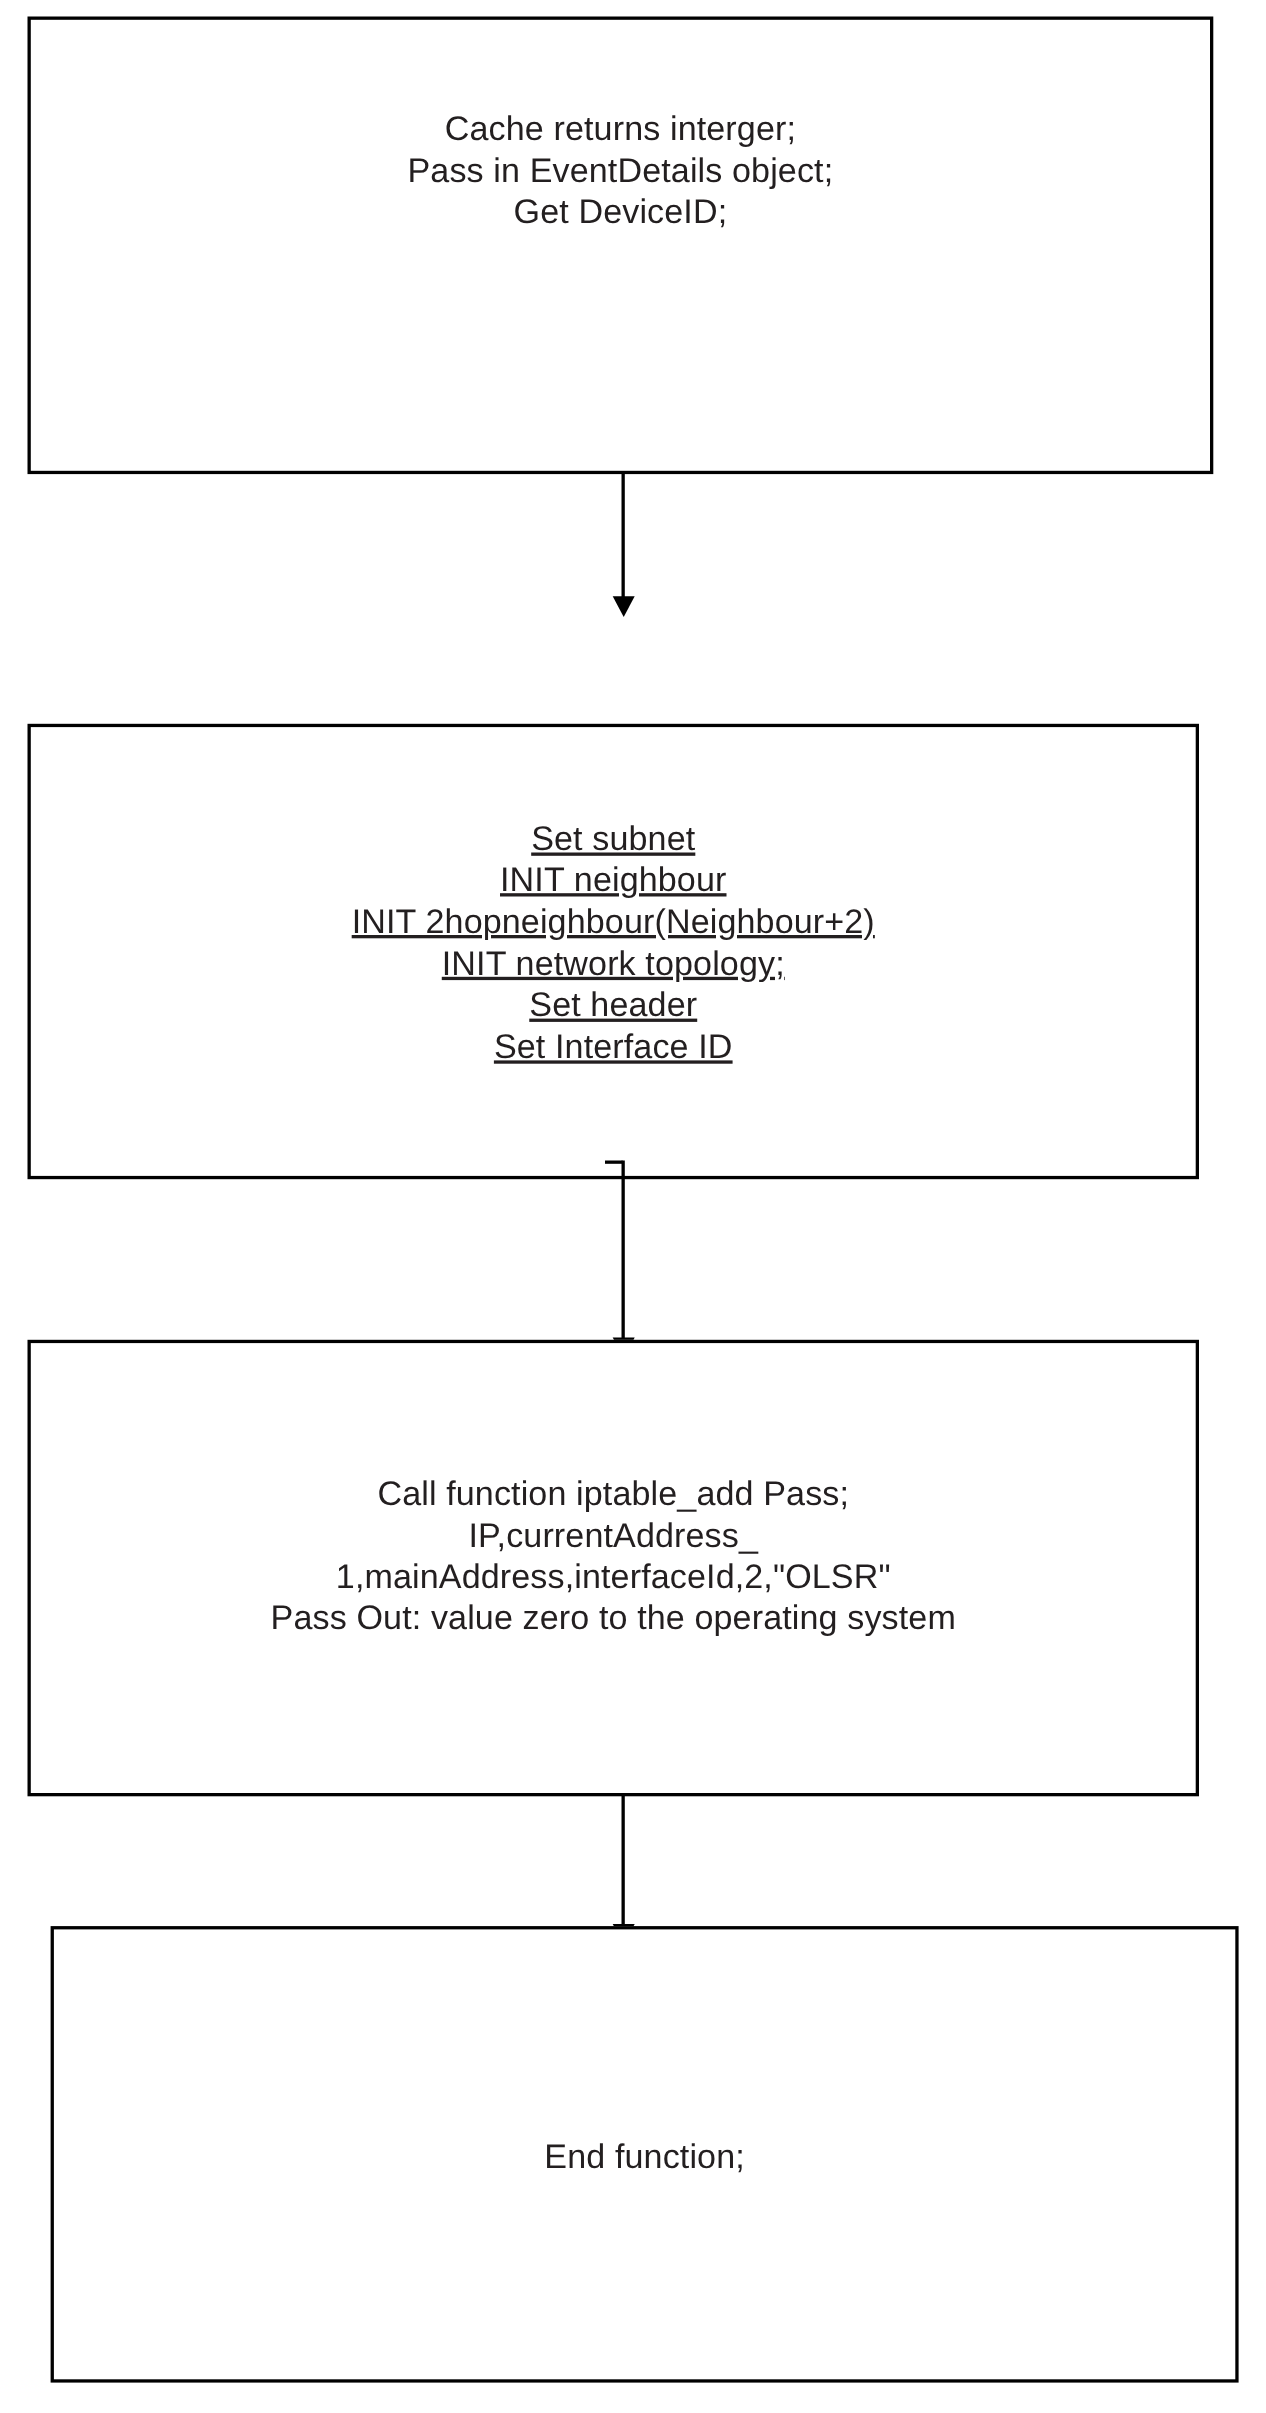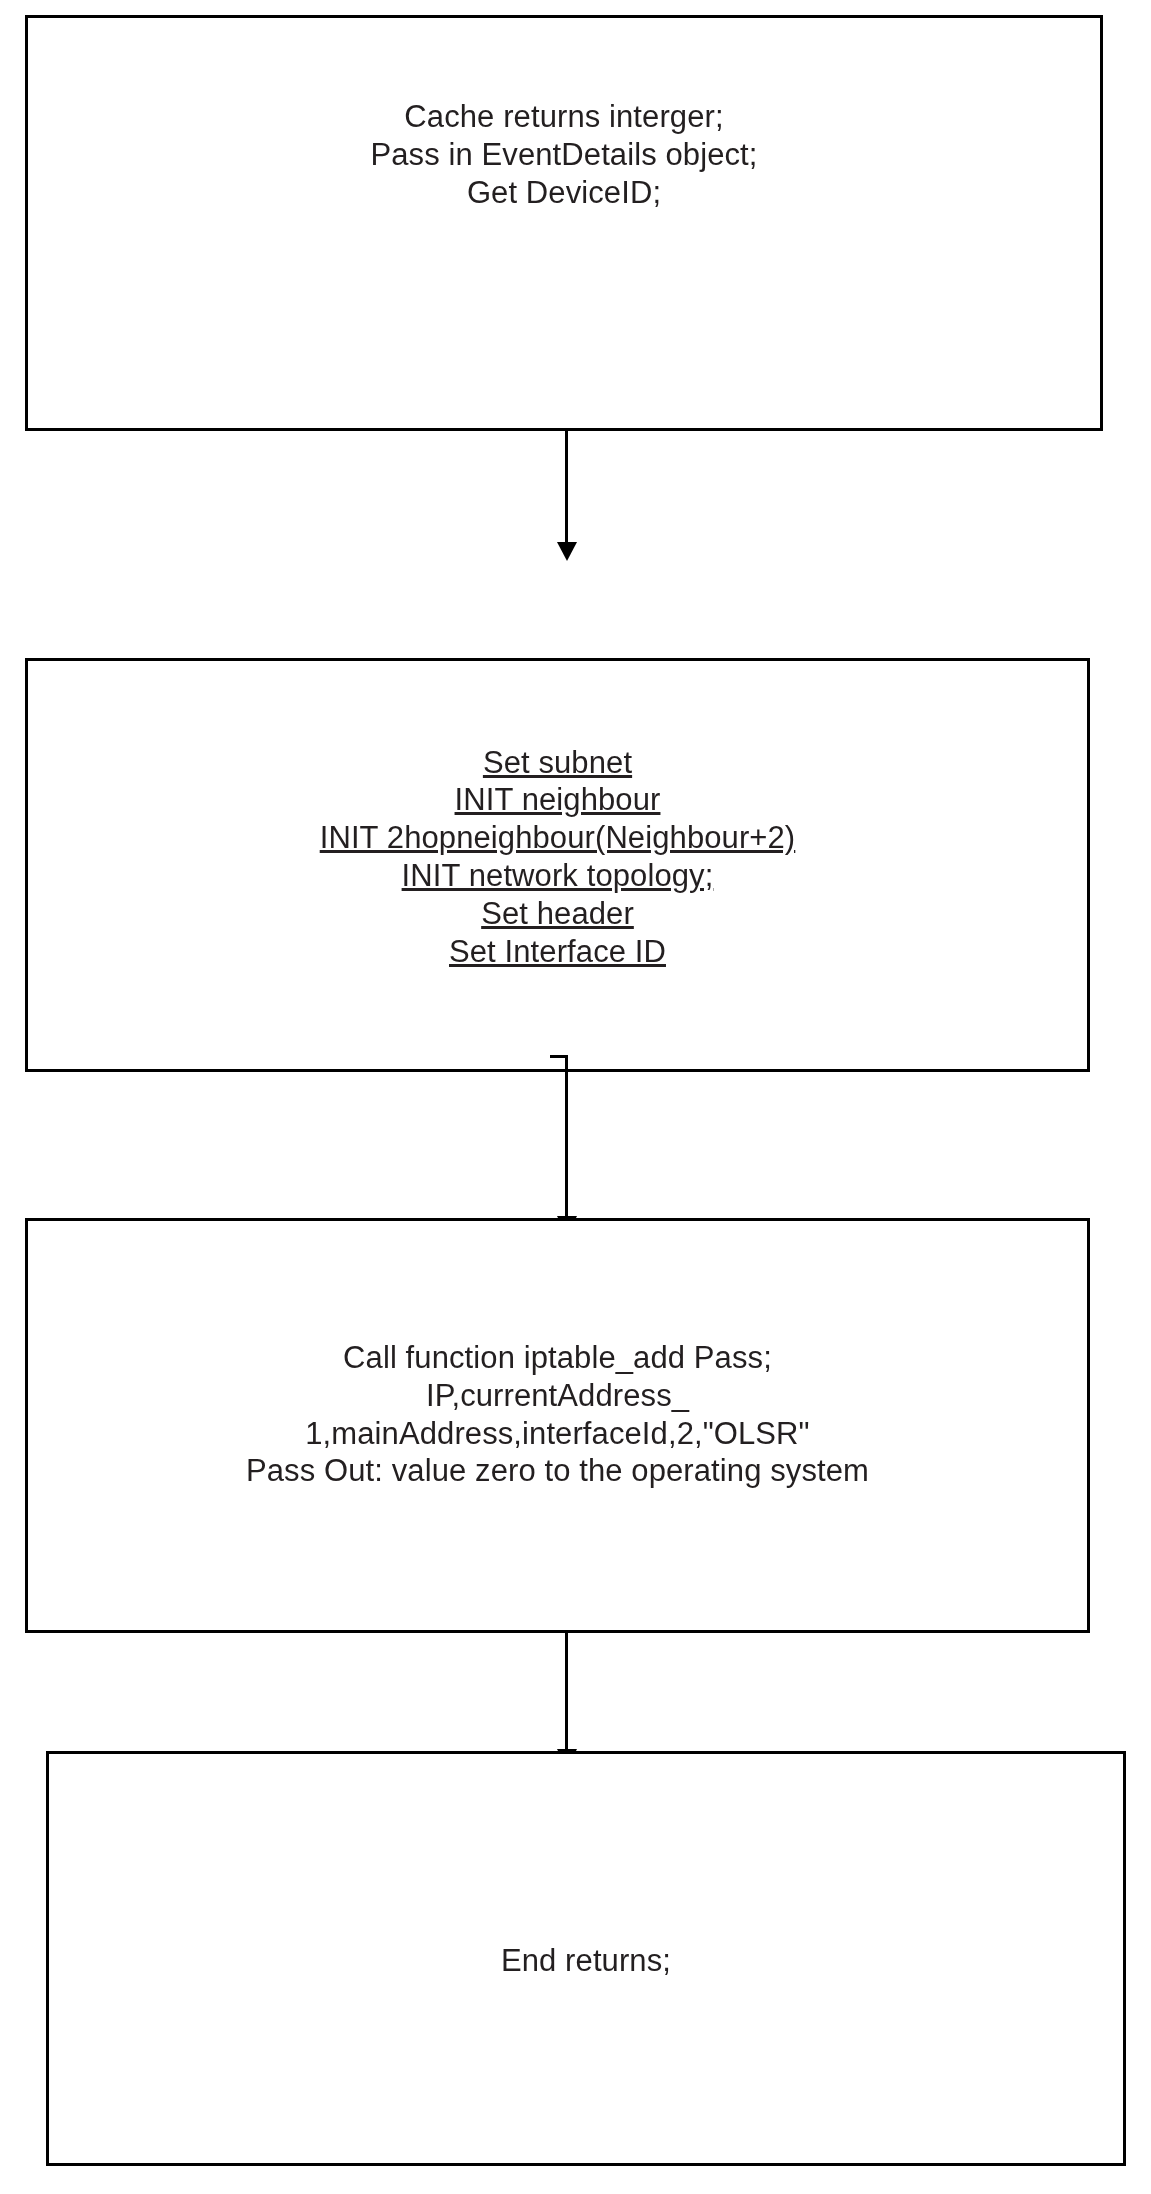--- a/index.html
+++ b/index.html
@@ -132,16 +132,16 @@
 1,mainAddress,interfaceId,2,"OLSR"
 Pass Out: value zero to the operating system</div>
   </div>
 
   <div class="connector" id="conn-3">
     <div class="conn-line"></div>
     <div class="conn-head"></div>
   </div>
 
   <div class="node" id="node-end">
-    <div class="node-text">End returns;</div>
+    <div class="node-text">End function;</div>
   </div>
 
 </div>
 
 </body></html>

